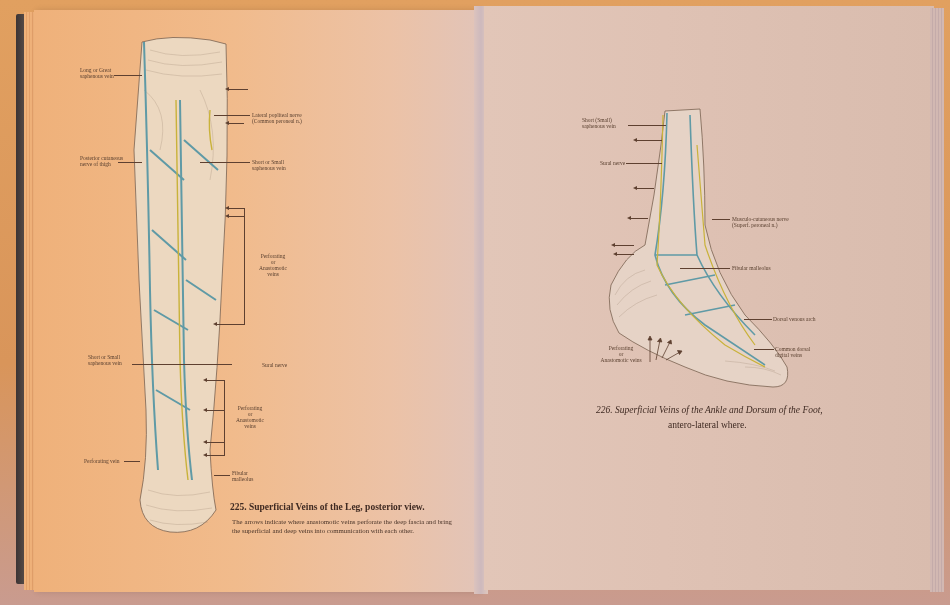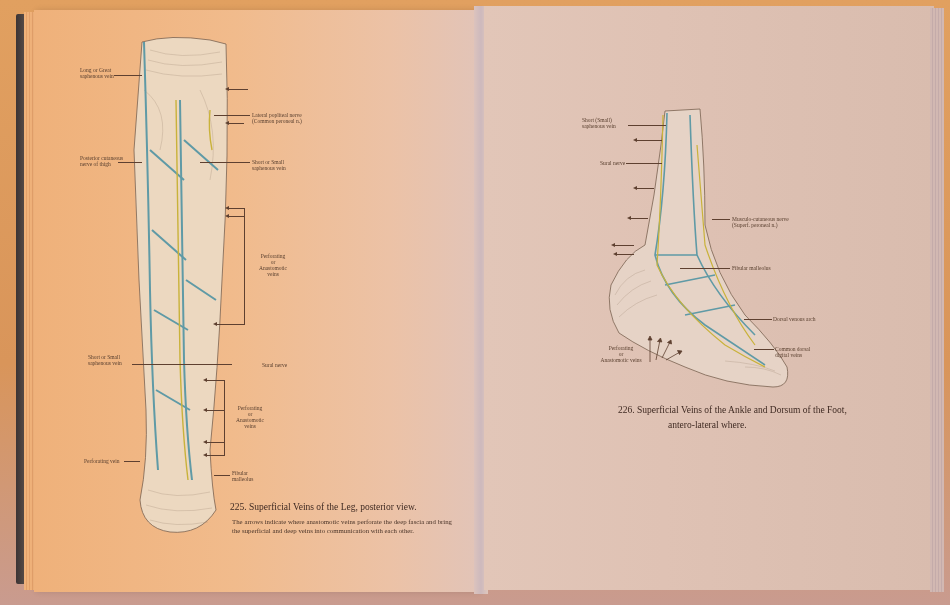--- a/index.html
+++ b/index.html
@@ -104,21 +104,21 @@
 or
 Anastomotic
 veins</div>
 
   <div class="label" style="left:84px;top:458px;">Perforating vein</div>
   <div class="leader" style="left:124px;top:461px;width:16px;"></div>
   <div class="label" style="left:232px;top:470px;">Fibular
 malleolus</div>
   <div class="leader" style="left:214px;top:475px;width:16px;"></div>
 
-  <div class="caption-title" style="left:230px;top:502px;">
+  <div class="caption-title" style="left:230px;top:502px;font-weight:bold;">
     <span>225.</span>
     <span>Superficial Veins of the Leg, posterior view.</span>
   </div>
   <div class="caption-body" style="left:232px;top:517px;width:220px;">The arrows indicate where anastomotic veins perforate the deep fascia and bring the superficial and deep veins into communication with each other.</div>
 
   <div class="gutter"></div>
 
   <div class="page-right"></div>
   <div class="page-stack-right"></div>
 
@@ -173,18 +173,18 @@
         <polygon points="4,2 2,6 6,6"></polygon>
       <line x1="10" y1="26" x2="14" y2="6"></line>
         <polygon points="14.5,4 11.5,7.5 15.8,8"></polygon>
       <line x1="16" y1="24" x2="24" y2="8"></line>
         <polygon points="25,6 21.5,8.5 25.5,10"></polygon>
       <line x1="20" y1="26" x2="34" y2="18"></line>
         <polygon points="36,17 31.5,16.5 33.5,20.5"></polygon>
     </g>
   </svg>
 
-  <div class="caption-title" style="left:618px;top:405px;">
+  <div class="caption-title" style="left:596px;top:405px;font-style:italic;">
     <span>226.</span>
     <span>Superficial Veins of the Ankle and Dorsum of the Foot,</span>
   </div>
   <div class="caption-title" style="left:668px;top:420px;">antero-lateral where.</div>
 </div>
 
 </body></html>

